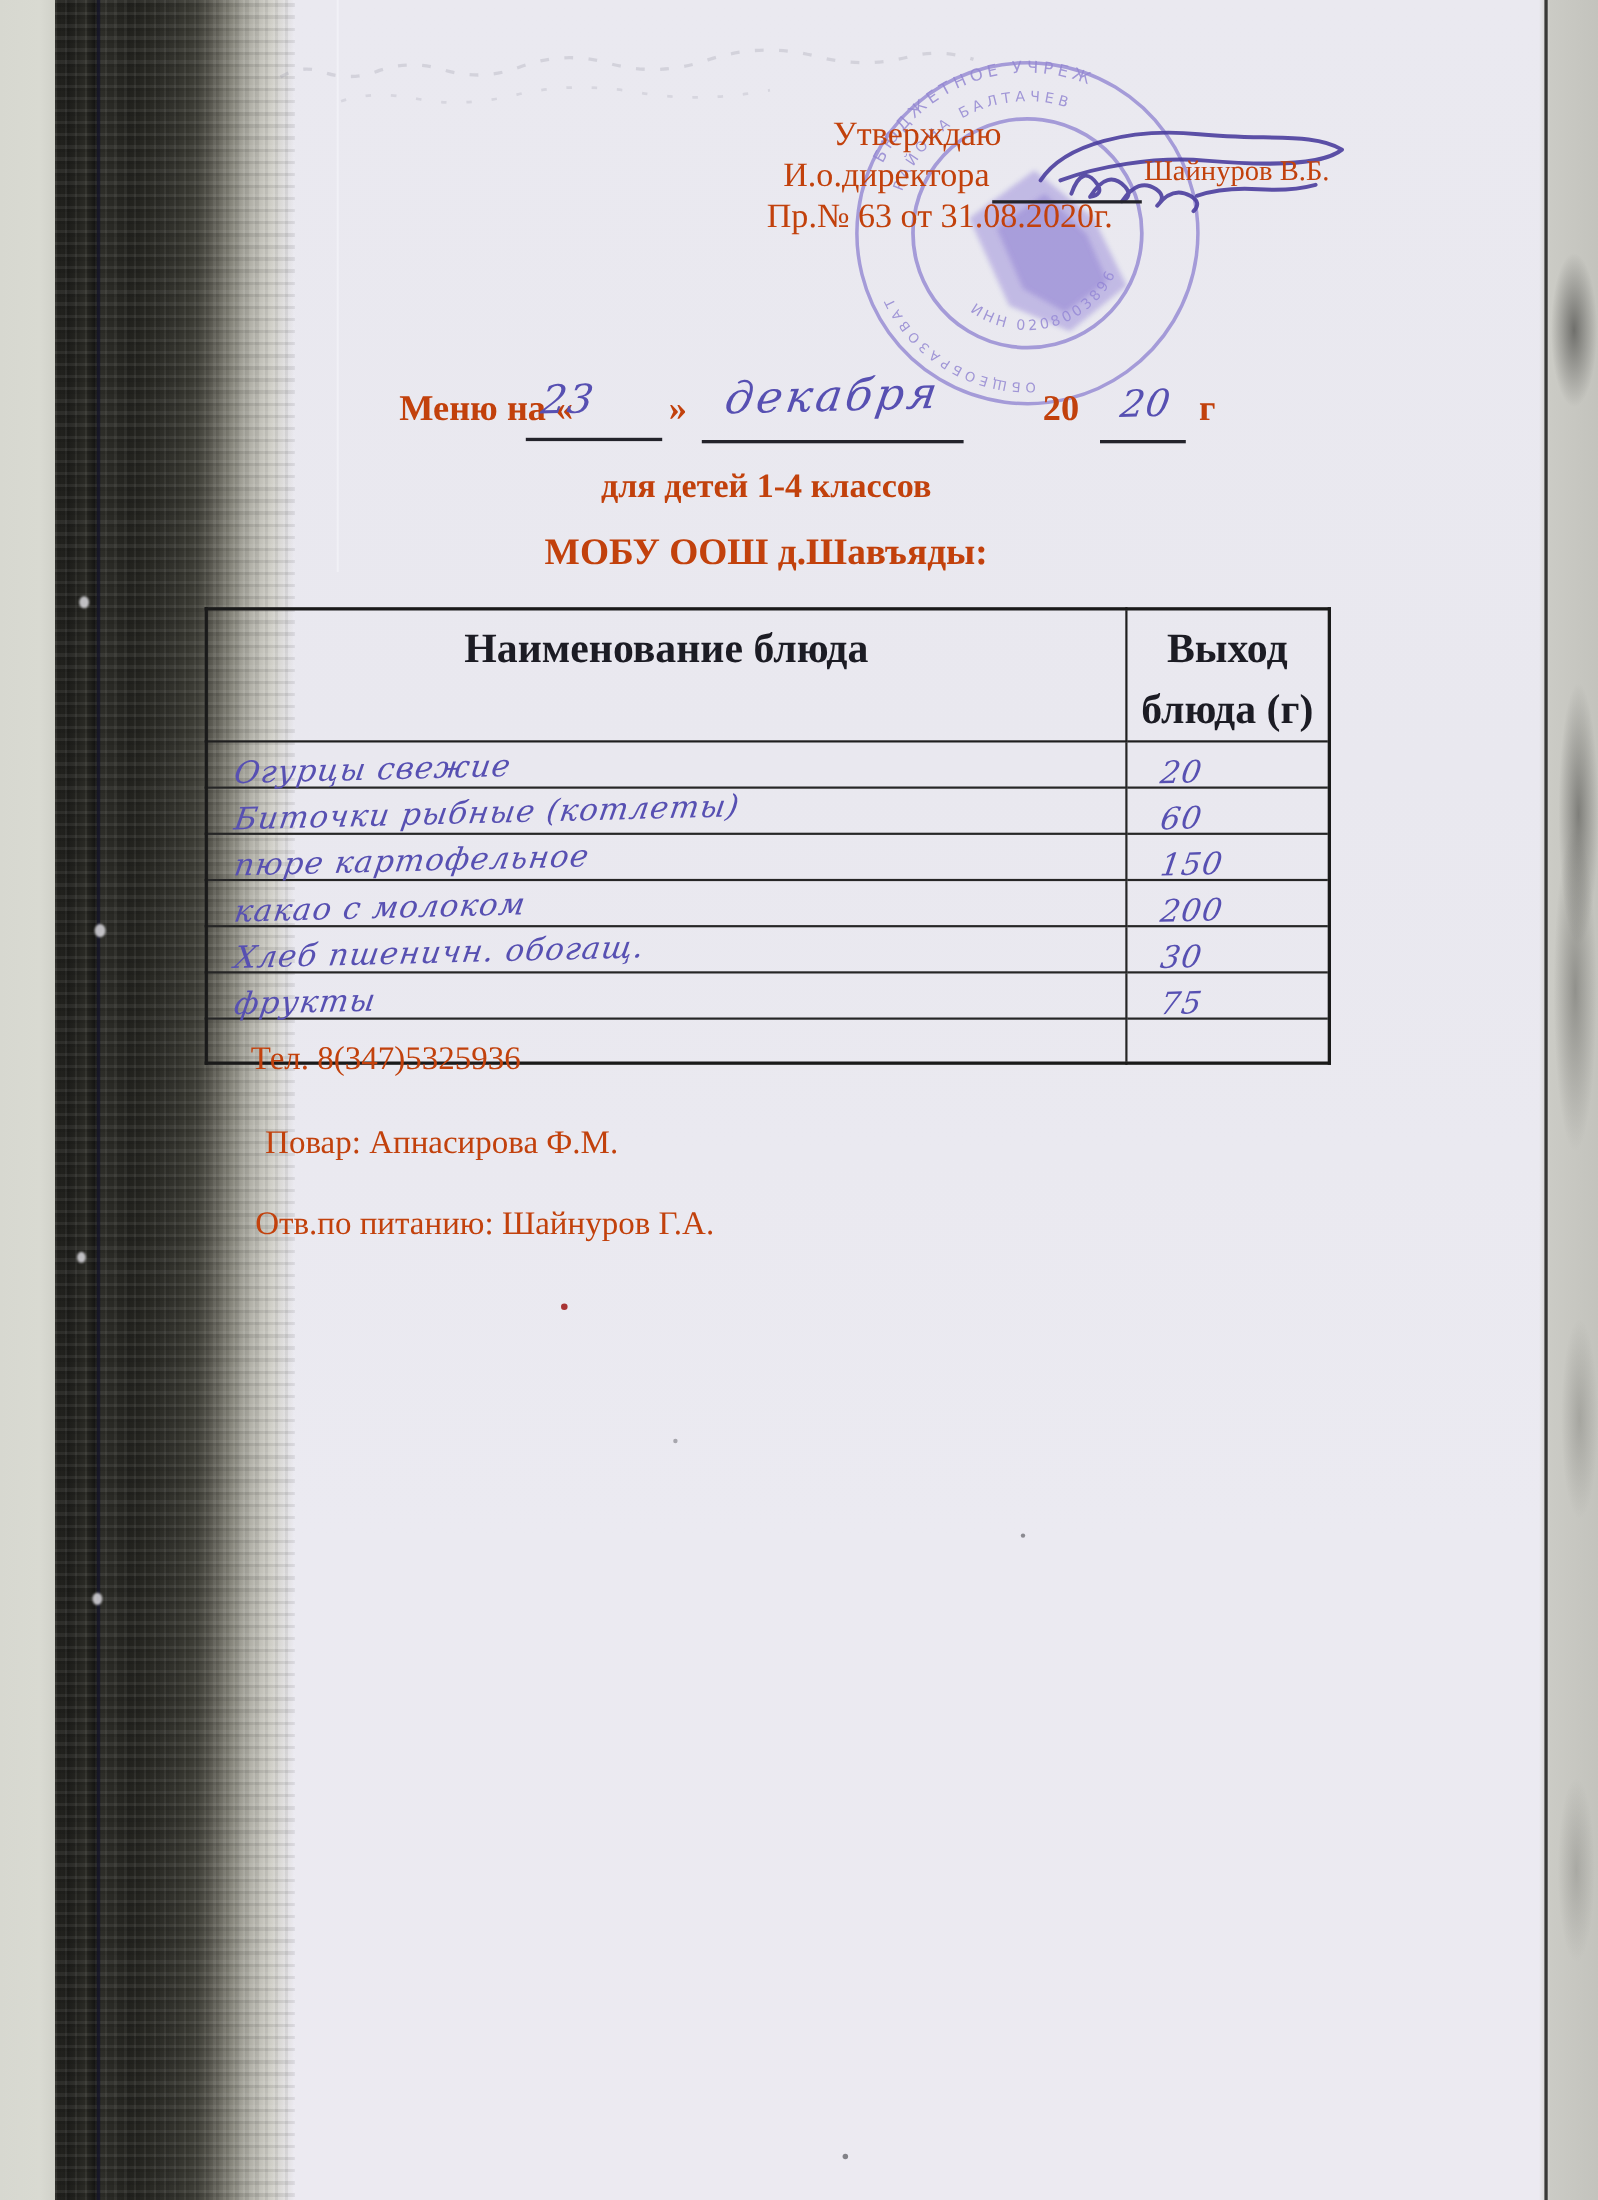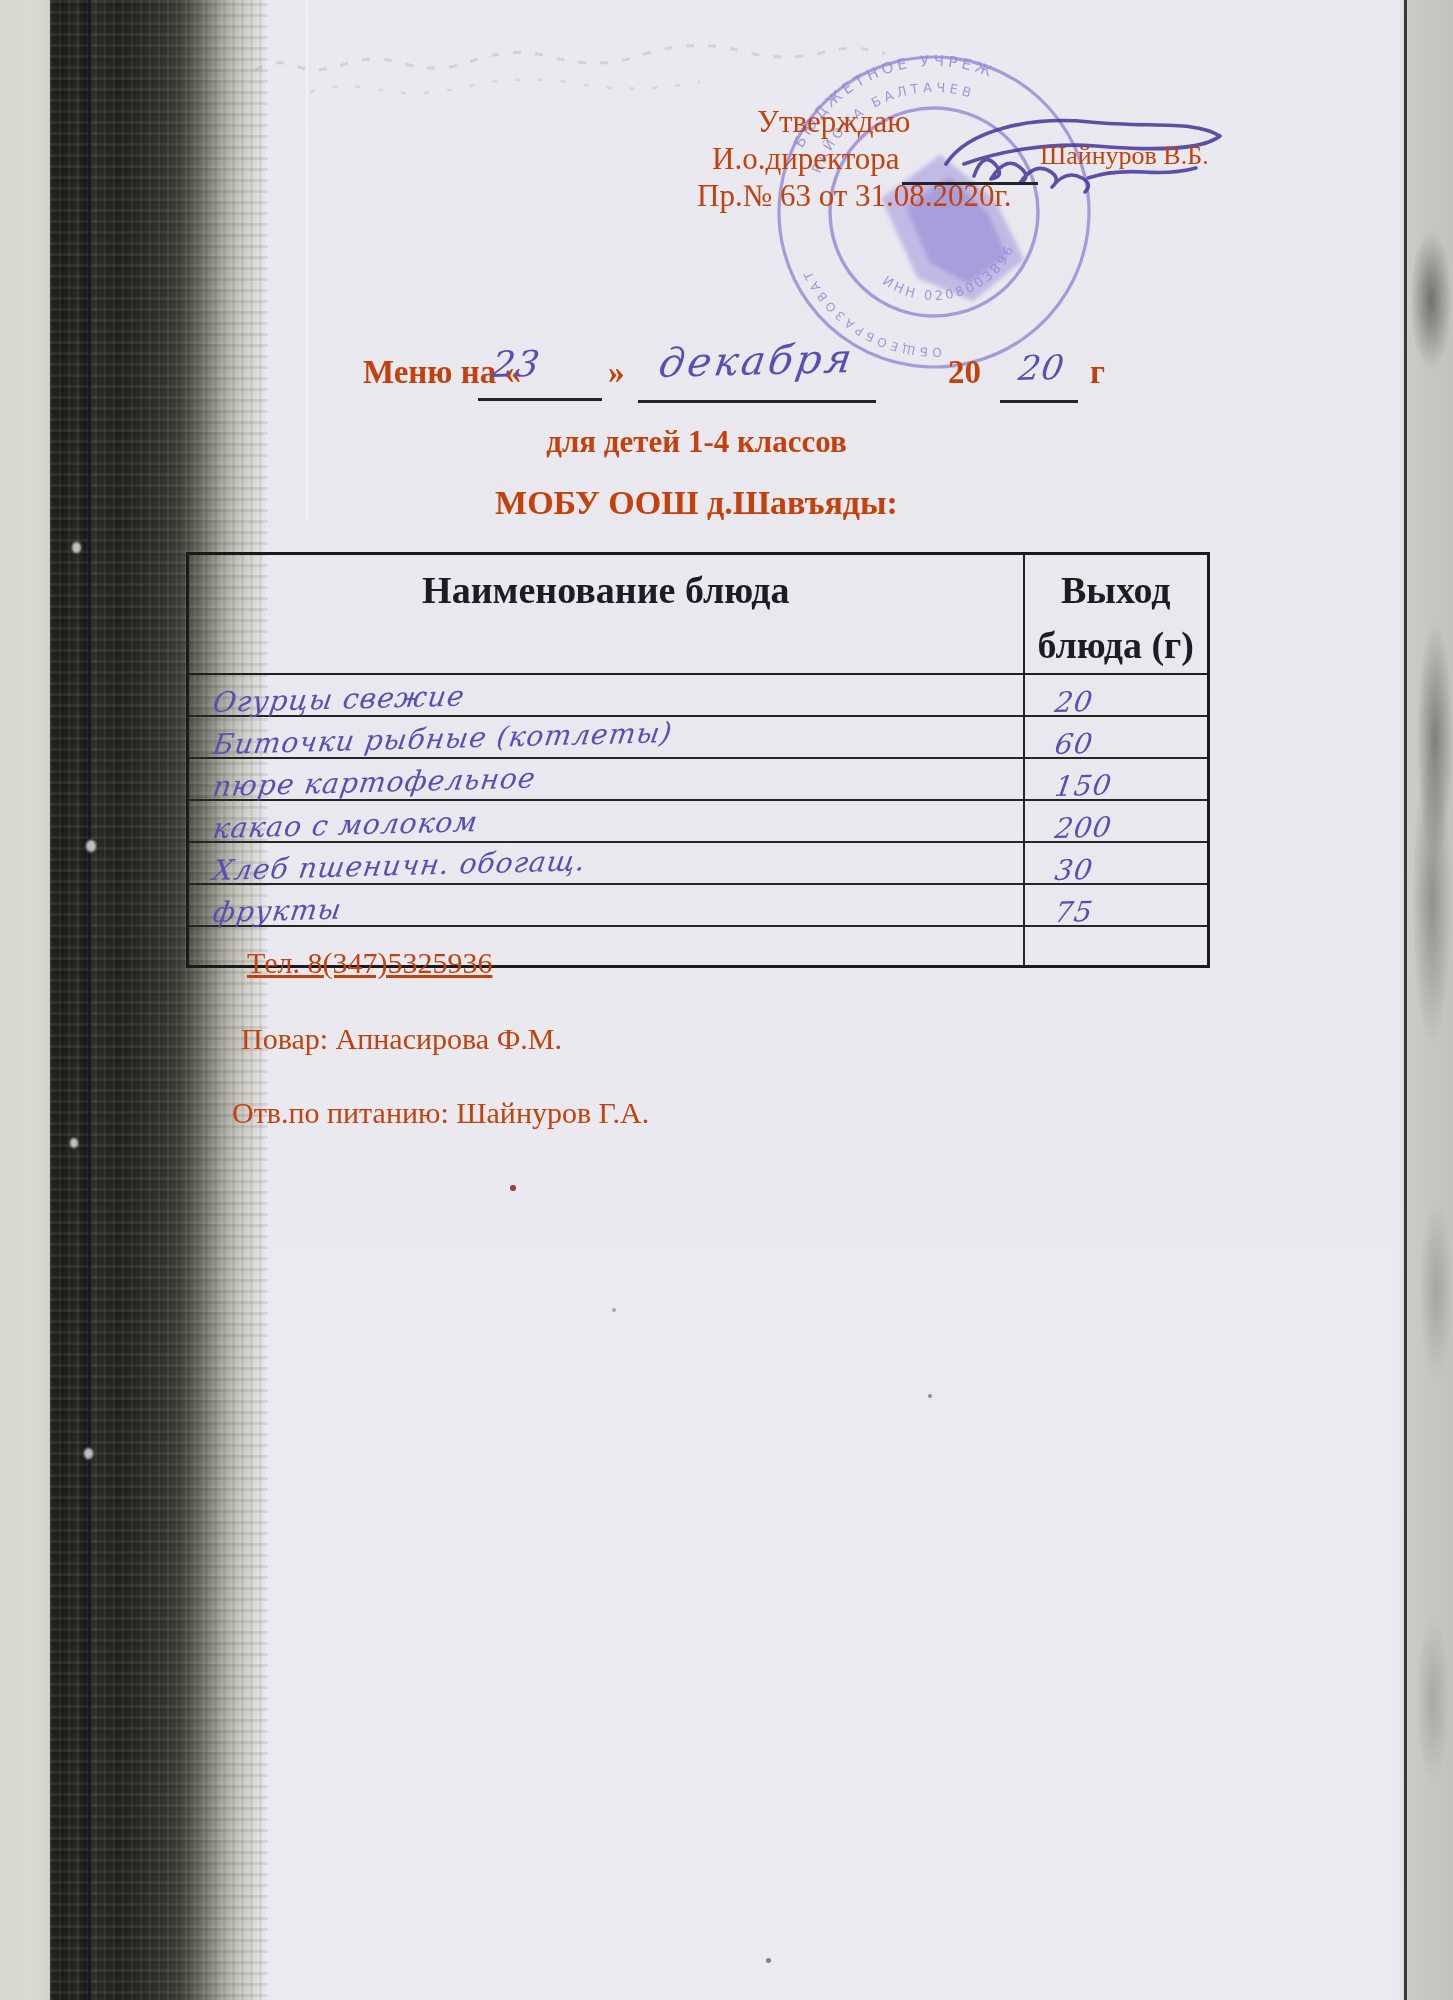--- a/index.html
+++ b/index.html
@@ -168,15 +168,15 @@
       <td class="dish-cell"><span class="hand">фрукты</span></td>
       <td class="weight-cell"><span class="hand">75</span></td>
     </tr>
     <tr class="empty-row">
       <td class="dish-cell"></td>
       <td class="weight-cell"></td>
     </tr>
   </tbody>
 </table>
 
-<div class="printed" style="left:247px;top:946px;font-size:30px;text-decoration:underline;">Тел. 8(347)5325936</div>
+<div class="printed" style="left:228px;top:946px;font-size:30px;">Тел. 8(347)5325936</div>
 <div class="printed" style="left:241px;top:1022px;font-size:30px;">Повар: Апнасирова Ф.М.</div>
 <div class="printed" style="left:232px;top:1096px;font-size:30px;">Отв.по питанию: Шайнуров Г.А.</div>
 
 </body></html>

